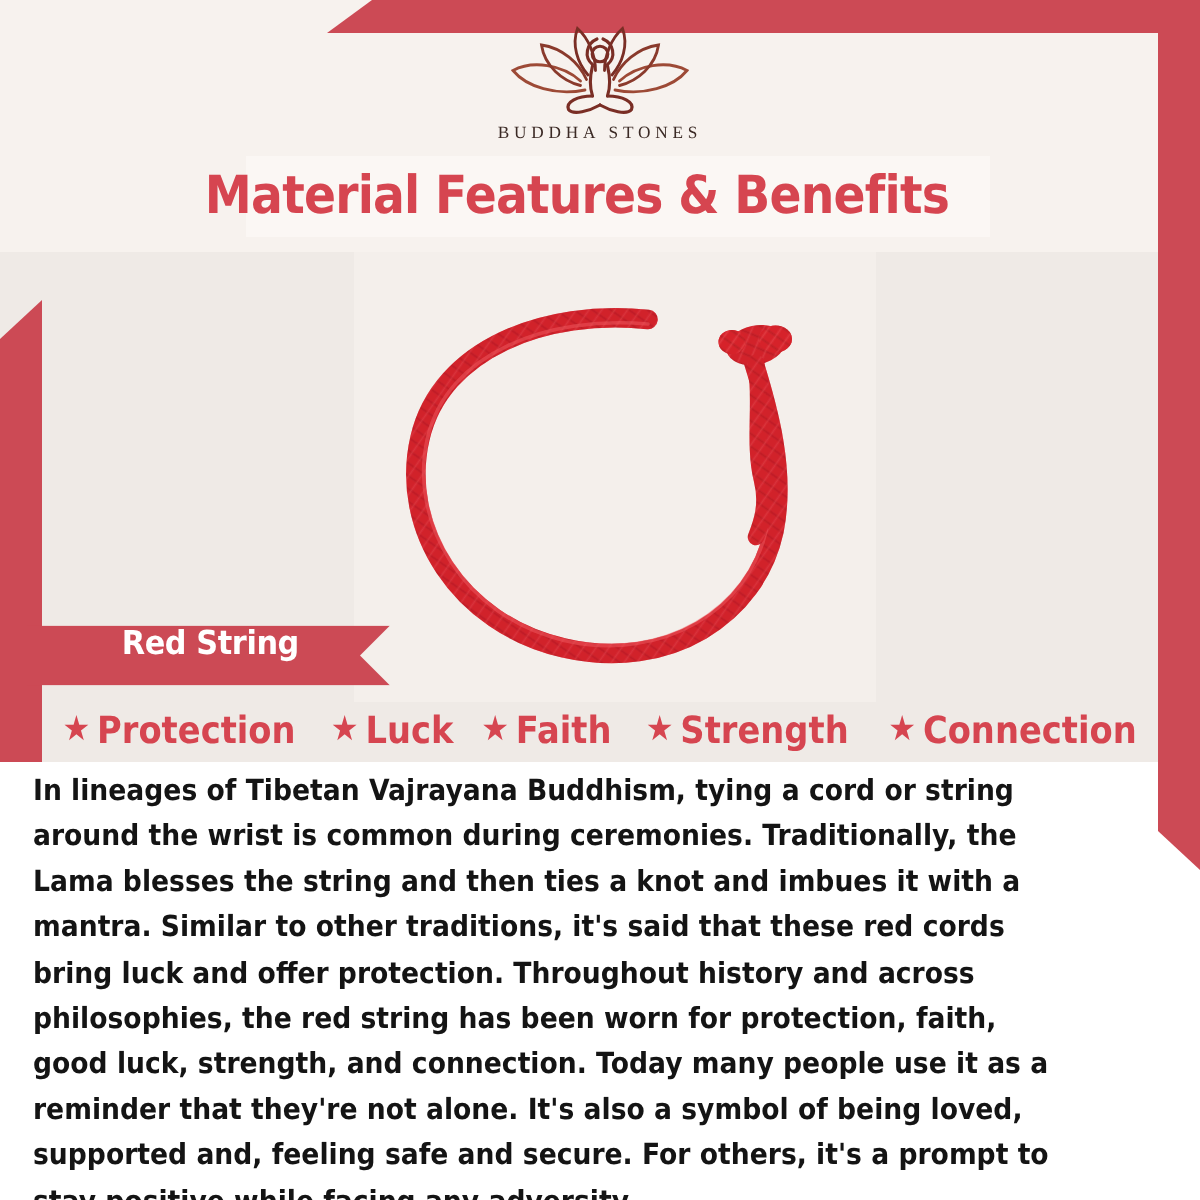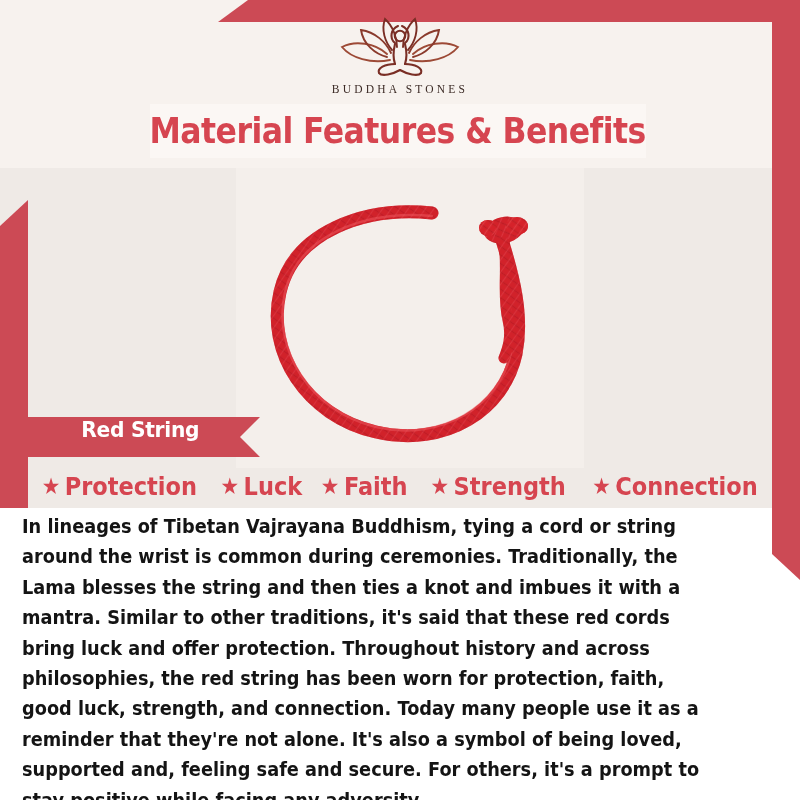--- a/index.html
+++ b/index.html
@@ -50,23 +50,23 @@
   }
   .logo-mark { width:130px; height:66px; display:block; }
   .logo-word {
     margin-top:3px;
     font-family:"Liberation Serif", serif;
     font-size:11.5px; letter-spacing:3.2px;
     color:#3b2a25; font-weight:400;
   }
   
   .title-band {
-    position:absolute; top:104px; left:150px; width:496px; height:54px;
+    position:absolute; top:104px; left:164px; width:496px; height:54px;
     background:#fbf7f4;
-    display:flex; align-items:center; justify-content:center;
+    display:flex; align-items:center; justify-content:flex-end;
   }
   .title-text {
     font-family:"DejaVu Sans", sans-serif;
     font-weight:700; font-size:35px;
     color:#d64550;
     letter-spacing:-0.6px;
     transform:scaleX(0.90);
     white-space:nowrap;
   }
   

